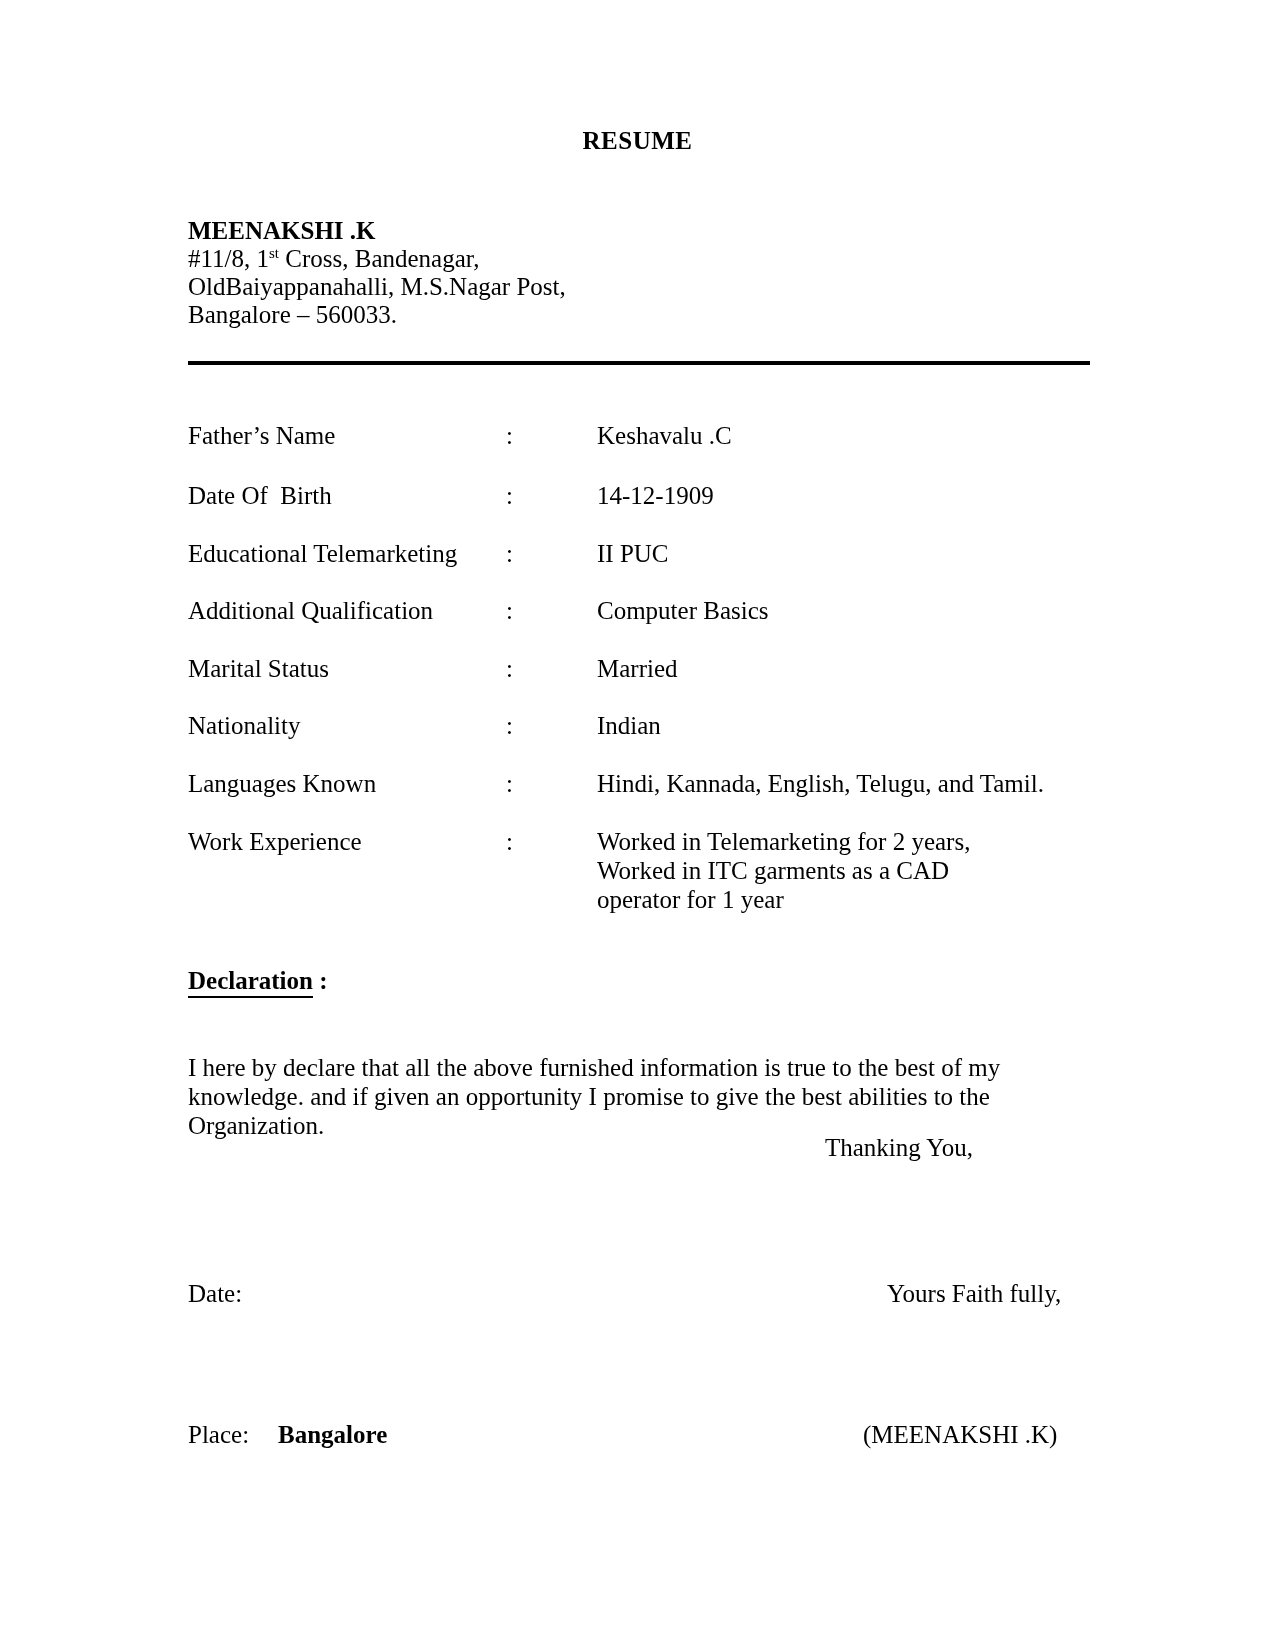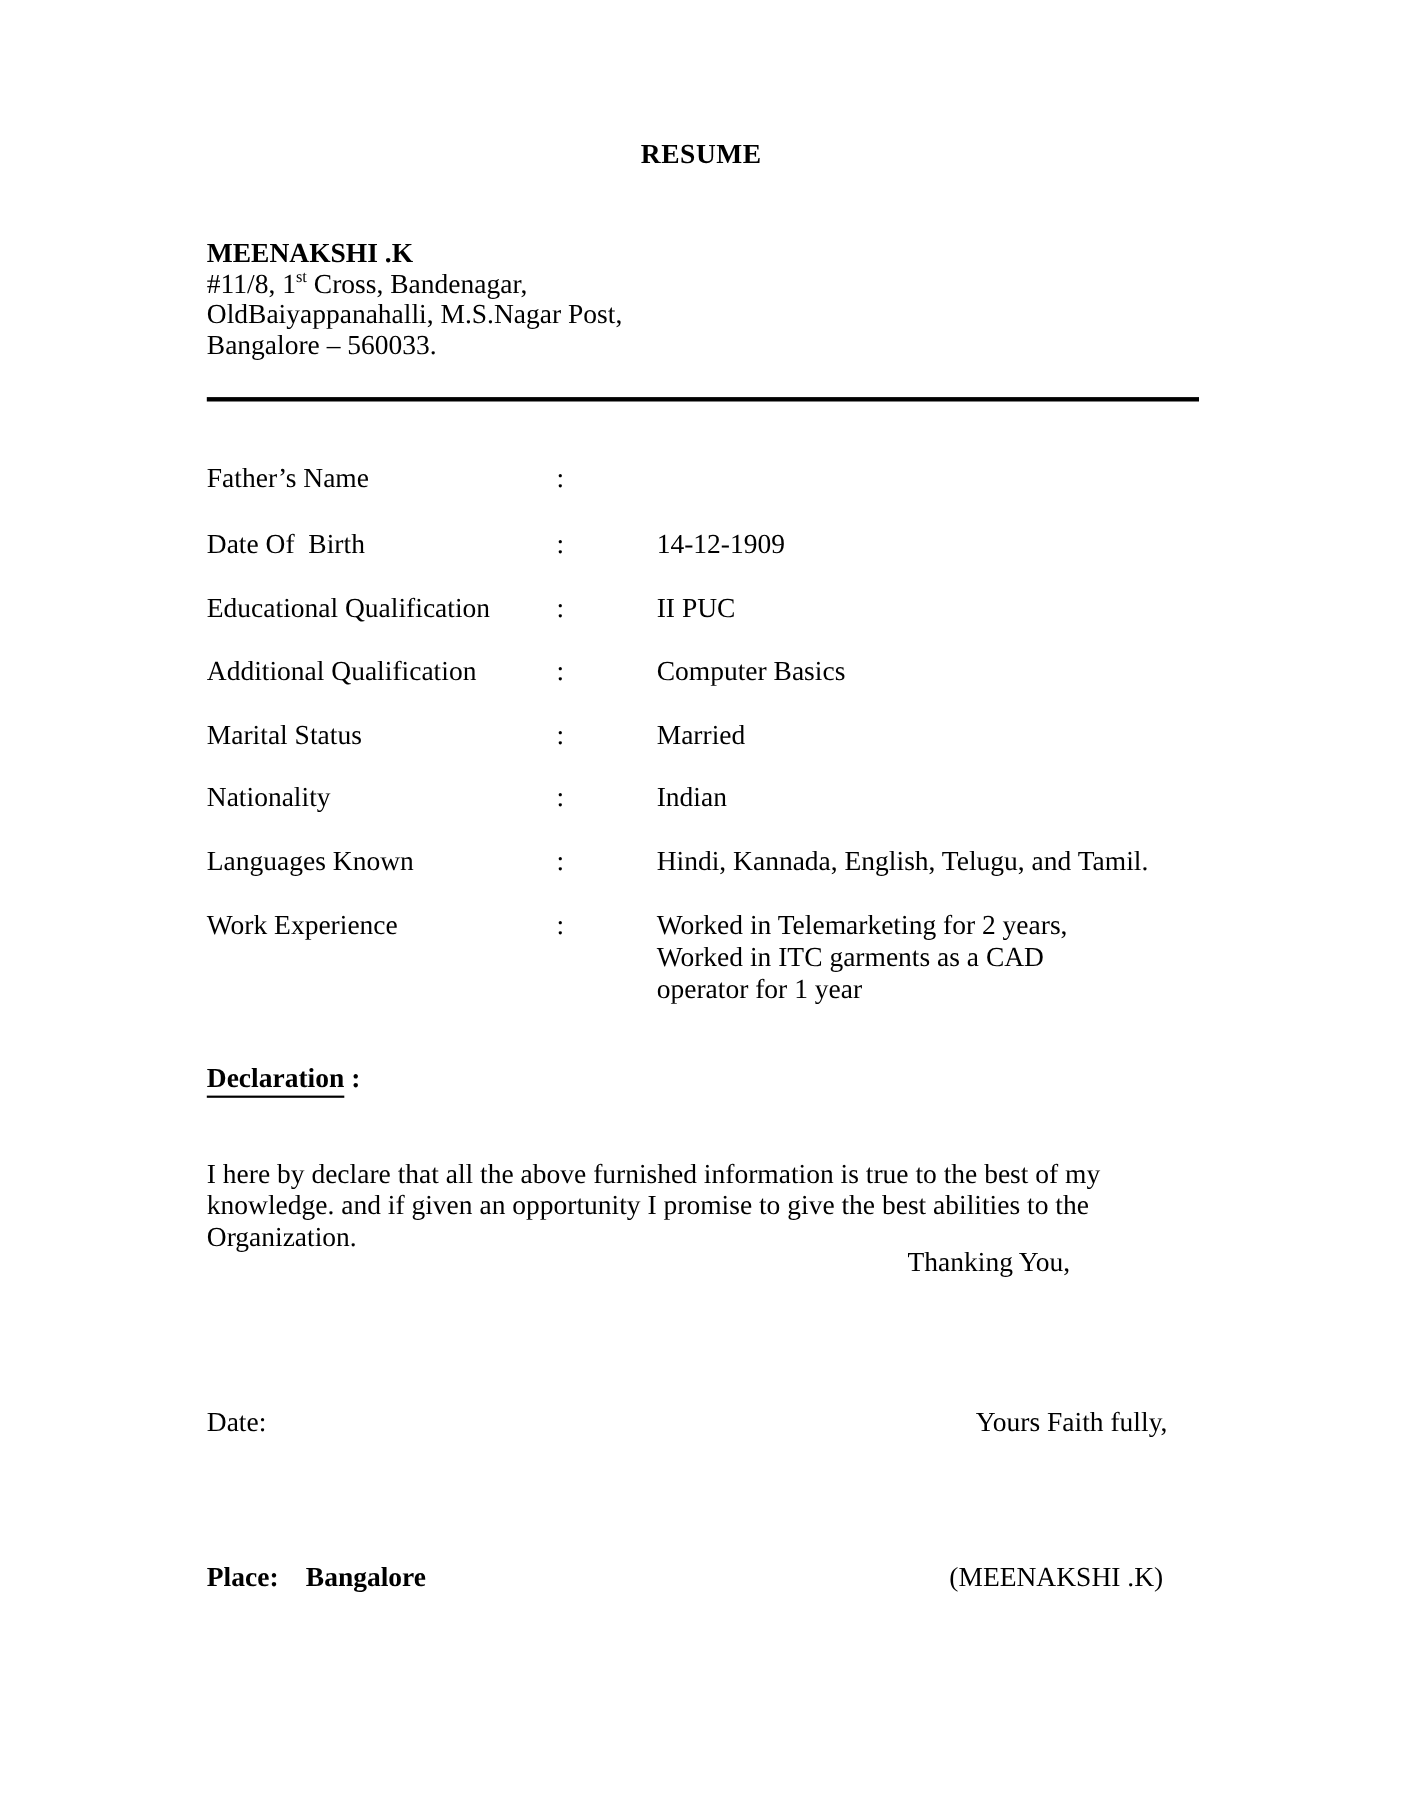--- a/index.html
+++ b/index.html
@@ -41,21 +41,21 @@
     border-bottom: 2px solid #000;
     padding-bottom: 1px;
   }
   .decl-para {
     left: 188px; top: 1053px; width: 850px;
     line-height: 29px;
   }
   .thanking { left: 825px; top: 1134px; }
   .date-label { left: 188px; top: 1280px; }
   .yours { left: 887px; top: 1280px; }
-  .place-label { left: 188px; top: 1421px; font-weight: bold; white-space: pre; }
+  .place-label { left: 188px; top: 1421px; font-weight: normal; white-space: pre; }
   .place-value { left: 278px; top: 1421px; font-weight: bold; }
   .signature { left: 863px; top: 1421px; font-weight: normal; }
 </style>
 </head>
 <body>
 
 <div class="page">
 
   <div class="abs title">RESUME</div>
 
@@ -64,30 +64,31 @@
     <div><span>#11/8, 1</span><sup>st</sup><span> Cross, Bandenagar,</span></div>
     <div>OldBaiyappanahalli, M.S.Nagar Post,</div>
     <div>Bangalore – 560033.</div>
   </div>
 
   <div class="abs divider"></div>
 
   <div class="abs field-row" style="top:421px">
     <span class="field-label">Father’s Name</span>
     <span class="field-colon">:</span>
+    <span class="field-value">Keshavalu .C</span>
   </div>
 
   <div class="abs field-row" style="top:481px">
     <span class="field-label">Date Of  Birth</span>
     <span class="field-colon">:</span>
     <span class="field-value">14-12-1909</span>
   </div>
 
   <div class="abs field-row" style="top:539px">
-    <span class="field-label">Educational Qualification</span>
+    <span class="field-label">Educational Telemarketing</span>
     <span class="field-colon">:</span>
     <span class="field-value">II PUC</span>
   </div>
 
   <div class="abs field-row" style="top:596px">
     <span class="field-label">Additional Qualification</span>
     <span class="field-colon">:</span>
     <span class="field-value">Computer Basics</span>
   </div>
 

